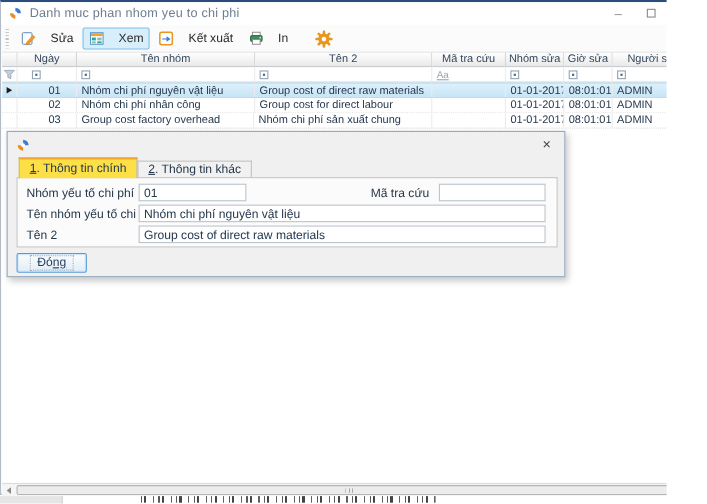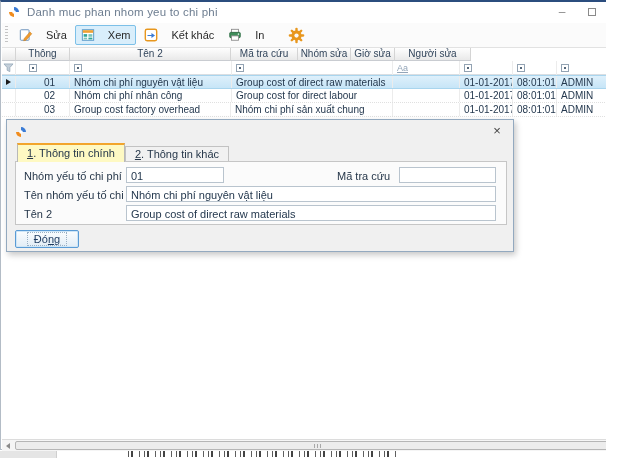--- a/index.html
+++ b/index.html
@@ -63,21 +63,21 @@
            background:repeating-linear-gradient(90deg,#a8a8a8 0 1px,transparent 1px 3px); }
 
   
   .dialog { position:absolute; left:5px; top:117px; width:508px; height:133px; background:#f0f0f0;
             border:1px solid #93a9bf; box-shadow:2px 3px 6px rgba(0,0,0,.22); }
   .dtitle { position:absolute; left:0; top:0; width:100%; height:24px; display:flex; align-items:center; padding-left:8px; }
   .dtitle .dtext { font-size:11px; color:#333; margin-left:7px; }
   .dclose { position:absolute; right:8px; top:3px; font-size:13px; color:#444; width:16px; text-align:center; cursor:default; }
   .tabs { position:absolute; left:10px; top:23px; display:flex; align-items:flex-end; }
   .tab { font-size:11px; color:#26374a; white-space:nowrap; cursor:default; }
-  .tab.active { background:#fef9c3; border:1px solid #b8b8b8; border-top:2px solid #f2a52c; border-bottom:none;
+  .tab.active { background:#fde047; border:1px solid #b8b8b8; border-top:2px solid #f2a52c; border-bottom:none;
                 padding:2px 9px 3px 9px; position:relative; z-index:2; }
   .tab.inactive { background:#f1f1f1; border:1px solid #c2c2c2; border-bottom:none; padding:1px 9px 2px 9px; }
   .panel { position:absolute; left:8px; top:41px; width:492px; height:64px; background:#fbfbfb; border:1px solid #c6c6c6; }
   .fldlabel { position:absolute; font-size:11px; color:#26374a; white-space:nowrap; }
   .textbox { position:absolute; height:16px; background:#fff; border:1px solid #b9c4ce; font-size:11px;
              color:#24384e; line-height:14px; padding:1px 0 0 4px; overflow:hidden; white-space:nowrap; }
   .closebtn { position:absolute; left:8px; top:110px; width:64px; height:18px;
               background:linear-gradient(#fbfdfe,#e2edf6); border:1px solid #5a9bd5; border-radius:2px;
               font-size:11px; color:#1d3a5f; display:flex; align-items:center; justify-content:center; cursor:default;
               box-shadow:0 0 0 1px #cfe6f7 inset; }
@@ -141,21 +141,21 @@
         <span>Xem</span>
       </div>
 
       <div class="tbtn">
         <span style="display:flex">
           <svg width="14" height="14" viewBox="0 0 16 16">
             <rect x="1.5" y="1.5" width="13" height="13" rx="2" fill="#fff" stroke="#e8971e" stroke-width="1.6"></rect>
             <path d="M4 8 H8.5 V5.6 L12.6 8.5 L8.5 11.4 V9 H4 Z" fill="#3a7bd5"></path>
           </svg>
         </span>
-        <span>Kết khác</span>
+        <span>Kết xuất</span>
       </div>
 
       <div class="tbtn">
         <span style="display:flex">
           <svg width="14" height="14" viewBox="0 0 16 16">
             <rect x="4" y="1.5" width="8" height="4" fill="#fff" stroke="#8a8a8a"></rect>
             <rect x="2" y="5" width="12" height="6" rx="1" fill="#3f8d5a" stroke="#2c6b42"></rect>
             <rect x="4" y="9" width="8" height="5" fill="#fff" stroke="#8a8a8a"></rect>
             <circle cx="12" cy="7" r="0.9" fill="#d8f0e0"></circle>
           </svg>
@@ -182,21 +182,22 @@
             <circle cx="10" cy="10" r="2.5" fill="#fafafa"></circle>
           </svg>
         </span>
       </div>
     </div>
 
     <div class="grid">
 
       <div class="grow hrow">
         <div class="hcell c0"></div>
-        <div class="hcell c1">Thông</div>
+        <div class="hcell c1">Ngày</div>
+        <div class="hcell c2">Tên nhóm</div>
         <div class="hcell c3">Tên 2</div>
         <div class="hcell c4">Mã tra cứu</div>
         <div class="hcell c5">Nhóm sửa</div>
         <div class="hcell c6">Giờ sửa</div>
         <div class="hcell c7">Người sửa</div>
       </div>
 
       <div class="grow frow">
         <div class="fcell c0">
           <svg width="11" height="10" viewBox="0 0 12 11" style="margin-left:1px">

